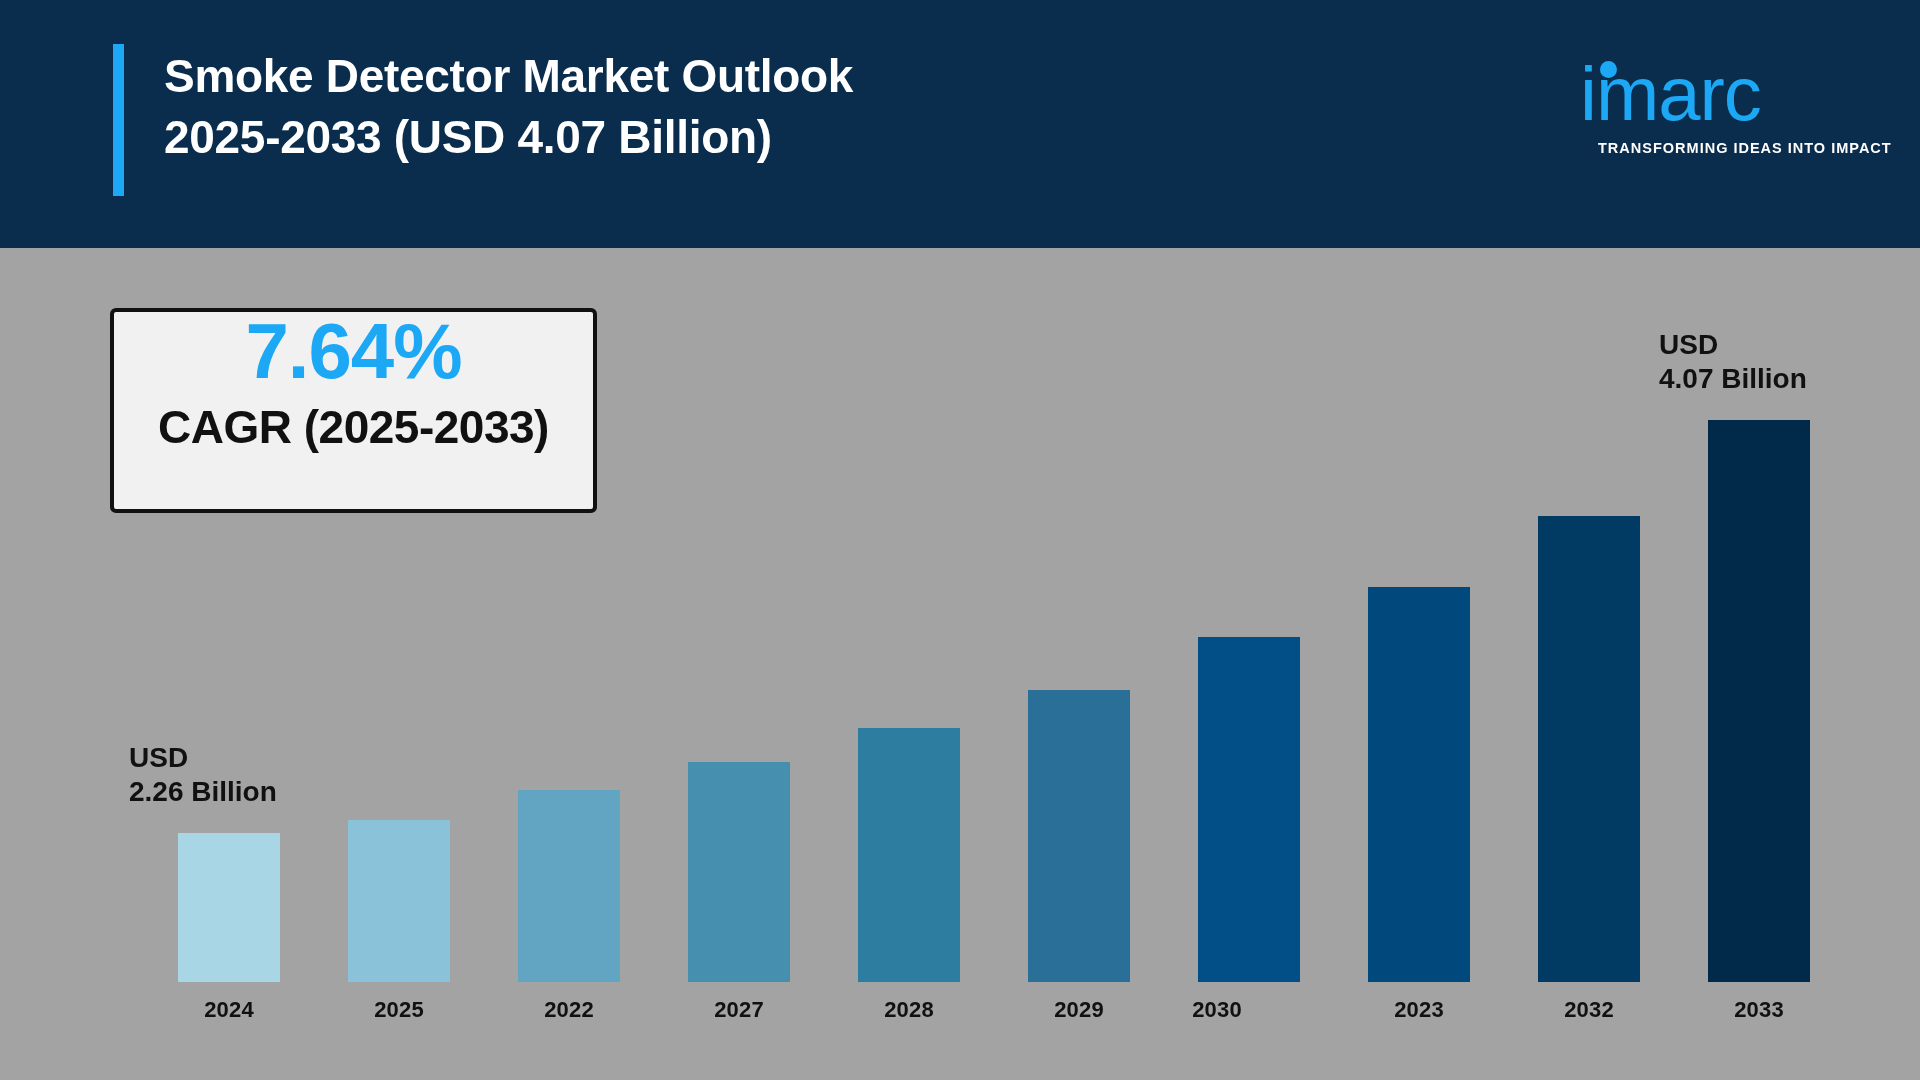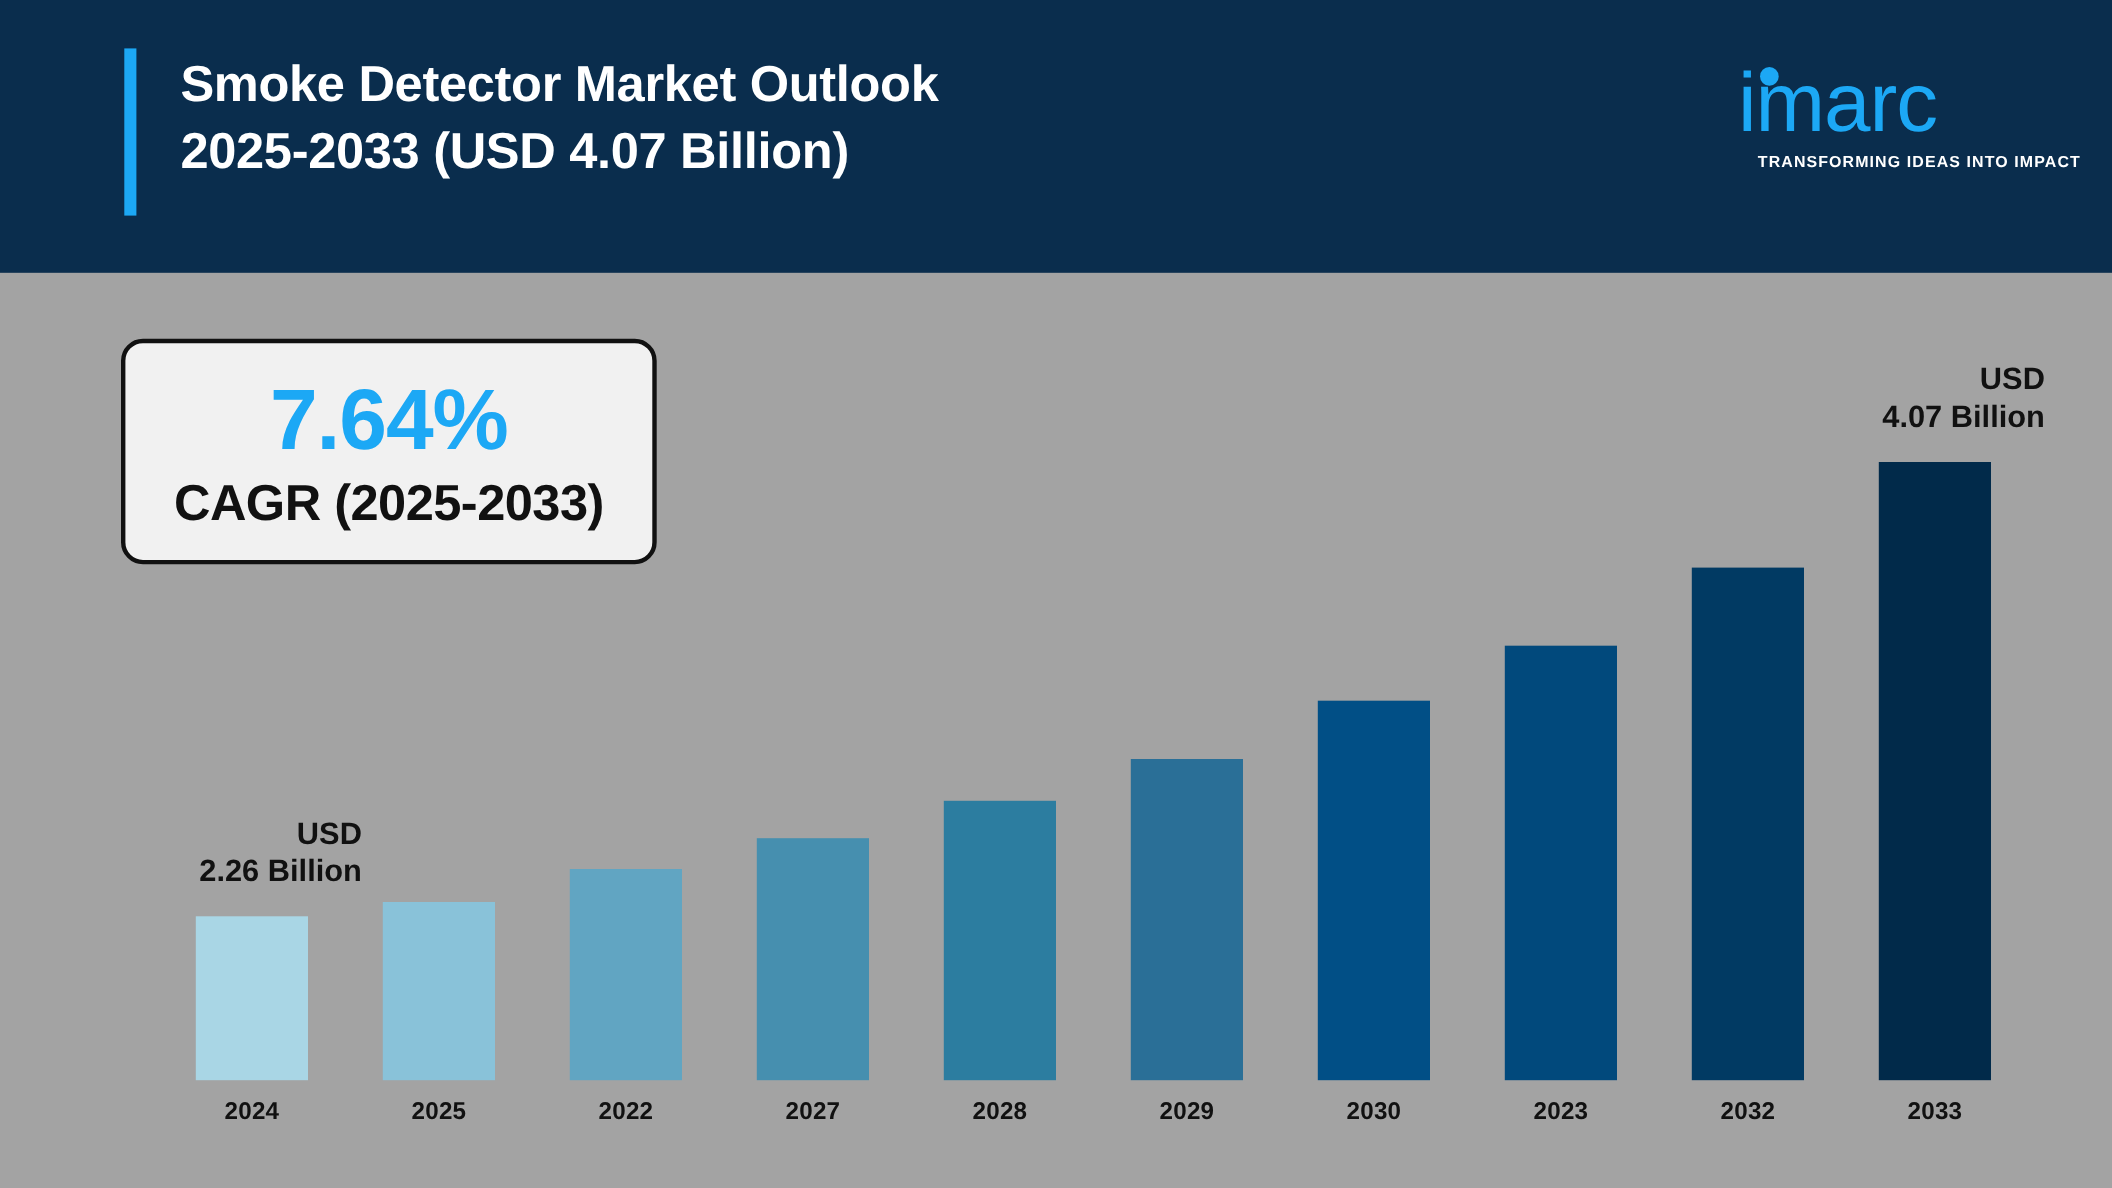--- a/index.html
+++ b/index.html
@@ -97,27 +97,26 @@
   }
 
   
   #cagr-box {
     position: absolute;
     left: 110px;
     top: 308px;
     width: 487px;
     height: 205px;
     border: 4px solid #111111;
-    border-radius: 20px;
+    border-radius: 6px;
     background: #f1f1f1;
     box-sizing: border-box;
     display: flex;
     flex-direction: column;
     align-items: center;
-    justify-content: center;
   }
   #cagr-value {
     color: #1ca8f5;
     font-size: 78px;
     font-weight: 700;
     line-height: 1;
     letter-spacing: -1px;
   }
   #cagr-label {
     margin-top: 14px;
@@ -137,21 +136,21 @@
     height: 1080px;
   }
 
   .bar {
     position: absolute;
     bottom: 98px;
   }
 
   .value-callout {
     position: absolute;
-    text-align: right;
+    text-align: left;
     color: #111111;
     font-size: 28px;
     font-weight: 700;
     line-height: 1.22;
     white-space: nowrap;
   }
 
   .year-label {
     position: absolute;
     bottom: 57px;
@@ -210,20 +209,20 @@
         <div class="bar" style="left: 1538px; width: 102px; height: 466px; bottom: 98px; background-color: rgb(1, 58, 99);"></div>
         <div class="bar" style="left: 1708px; width: 102px; height: 562px; bottom: 98px; background-color: rgb(1, 42, 74);"></div>
       </div>
     <div id="years-layer">
         <div class="year-label" style="left: 178px; width: 102px;">2024</div>
         <div class="year-label" style="left: 348px; width: 102px;">2025</div>
         <div class="year-label" style="left: 518px; width: 102px;">2022</div>
         <div class="year-label" style="left: 688px; width: 102px;">2027</div>
         <div class="year-label" style="left: 858px; width: 102px;">2028</div>
         <div class="year-label" style="left: 1028px; width: 102px;">2029</div>
-        <div class="year-label" style="left: 1198px; width: 102px;">2030</div>
+        <div class="year-label" style="left: 1166px; width: 102px;">2030</div>
         <div class="year-label" style="left: 1368px; width: 102px;">2023</div>
         <div class="year-label" style="left: 1538px; width: 102px;">2032</div>
         <div class="year-label" style="left: 1708px; width: 102px;">2033</div>
       </div>
   </div>
 
 </div>
 
 </body></html>

